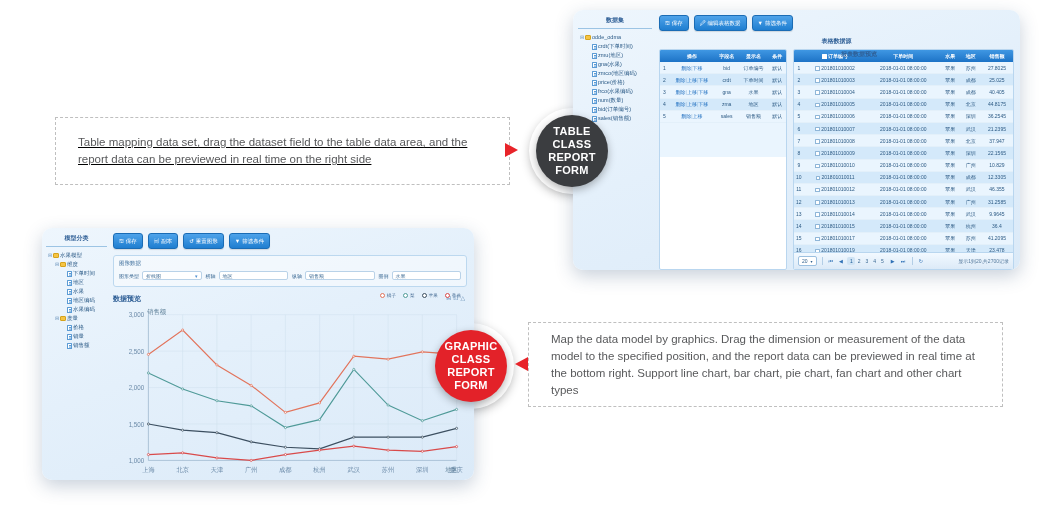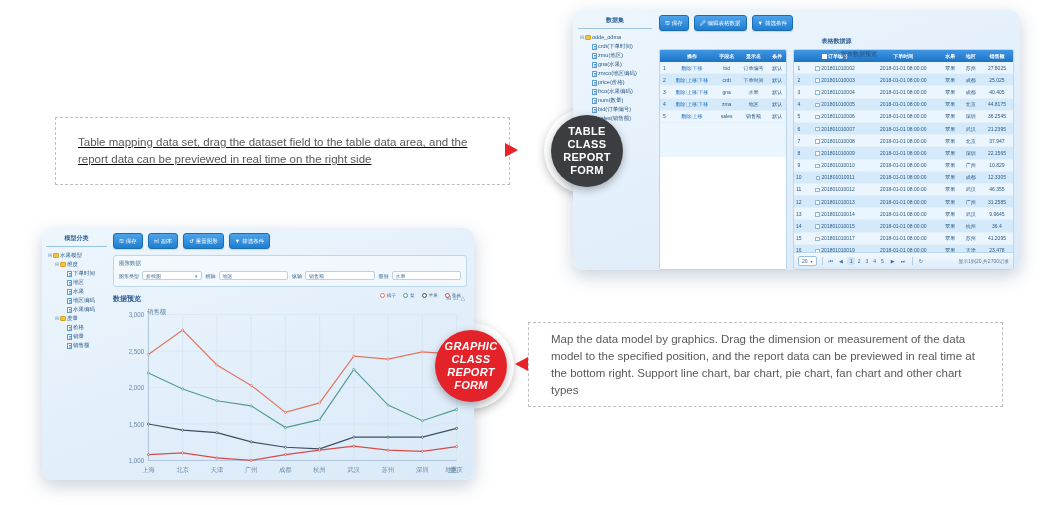--- a/index.html
+++ b/index.html
@@ -147,22 +147,22 @@
   .badge {
     position:absolute; border-radius:50%;
     display:flex; align-items:center; justify-content:center; text-align:center;
     color:#fff; font-weight:bold; letter-spacing:.3px;
     box-shadow:0 3px 9px rgba(0,0,0,.3);
   }
   .badge .ring {
     position:absolute; inset:-7px; border-radius:50%;
     background:#fff; z-index:-1; box-shadow:0 3px 10px rgba(0,0,0,.22);
   }
-  #badge-table { left:551px; top:115px; width:72px; height:72px; background:#3b3d40; font-size:11px; line-height:13px; }
-  #badge-chart { left:435px; top:330px; width:72px; height:72px; background:#e32229; font-size:11px; line-height:13px;font-style:italic; }
+  #badge-table { left:536px; top:115px; width:72px; height:72px; background:#3b3d40; font-size:11px; line-height:13px; }
+  #badge-chart { left:435px; top:330px; width:72px; height:72px; background:#e32229; font-size:11px; line-height:13px; }
 </style>
 </head>
 <body>
 
 <div class="stage">
 
   <div class="win" id="win-table">
     <div class="tw-body">
 
       <div class="tw-left">

